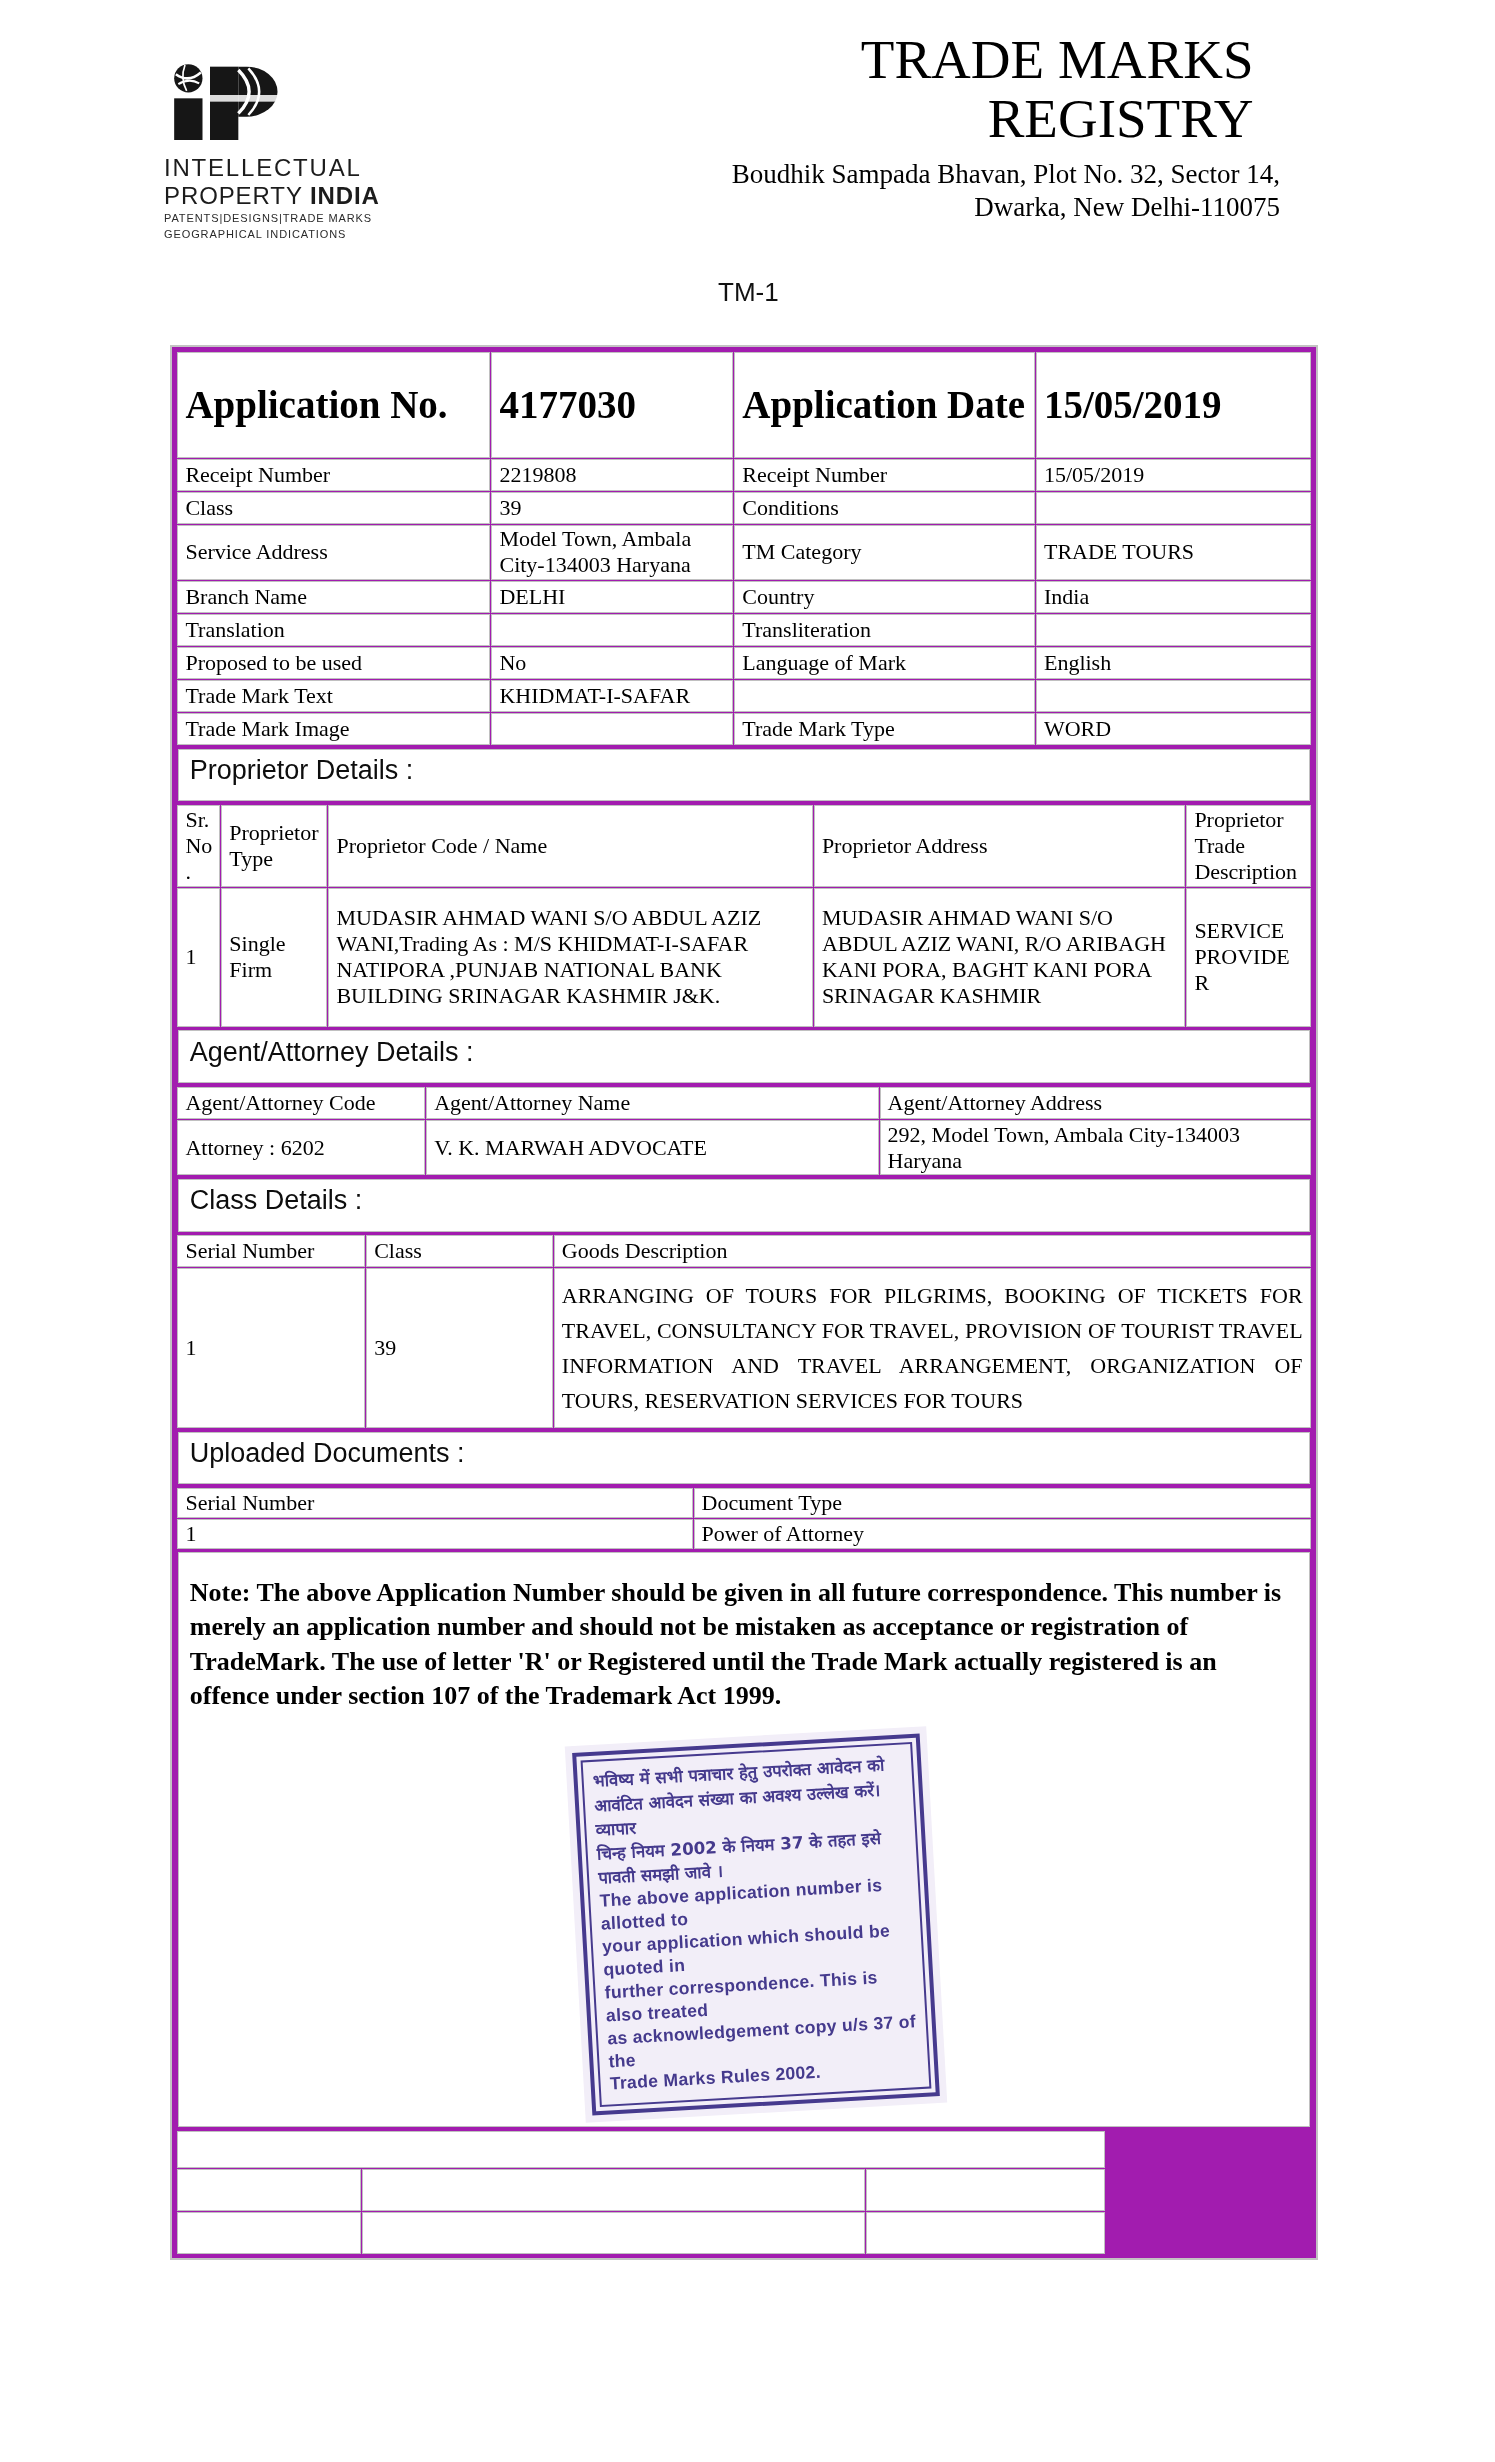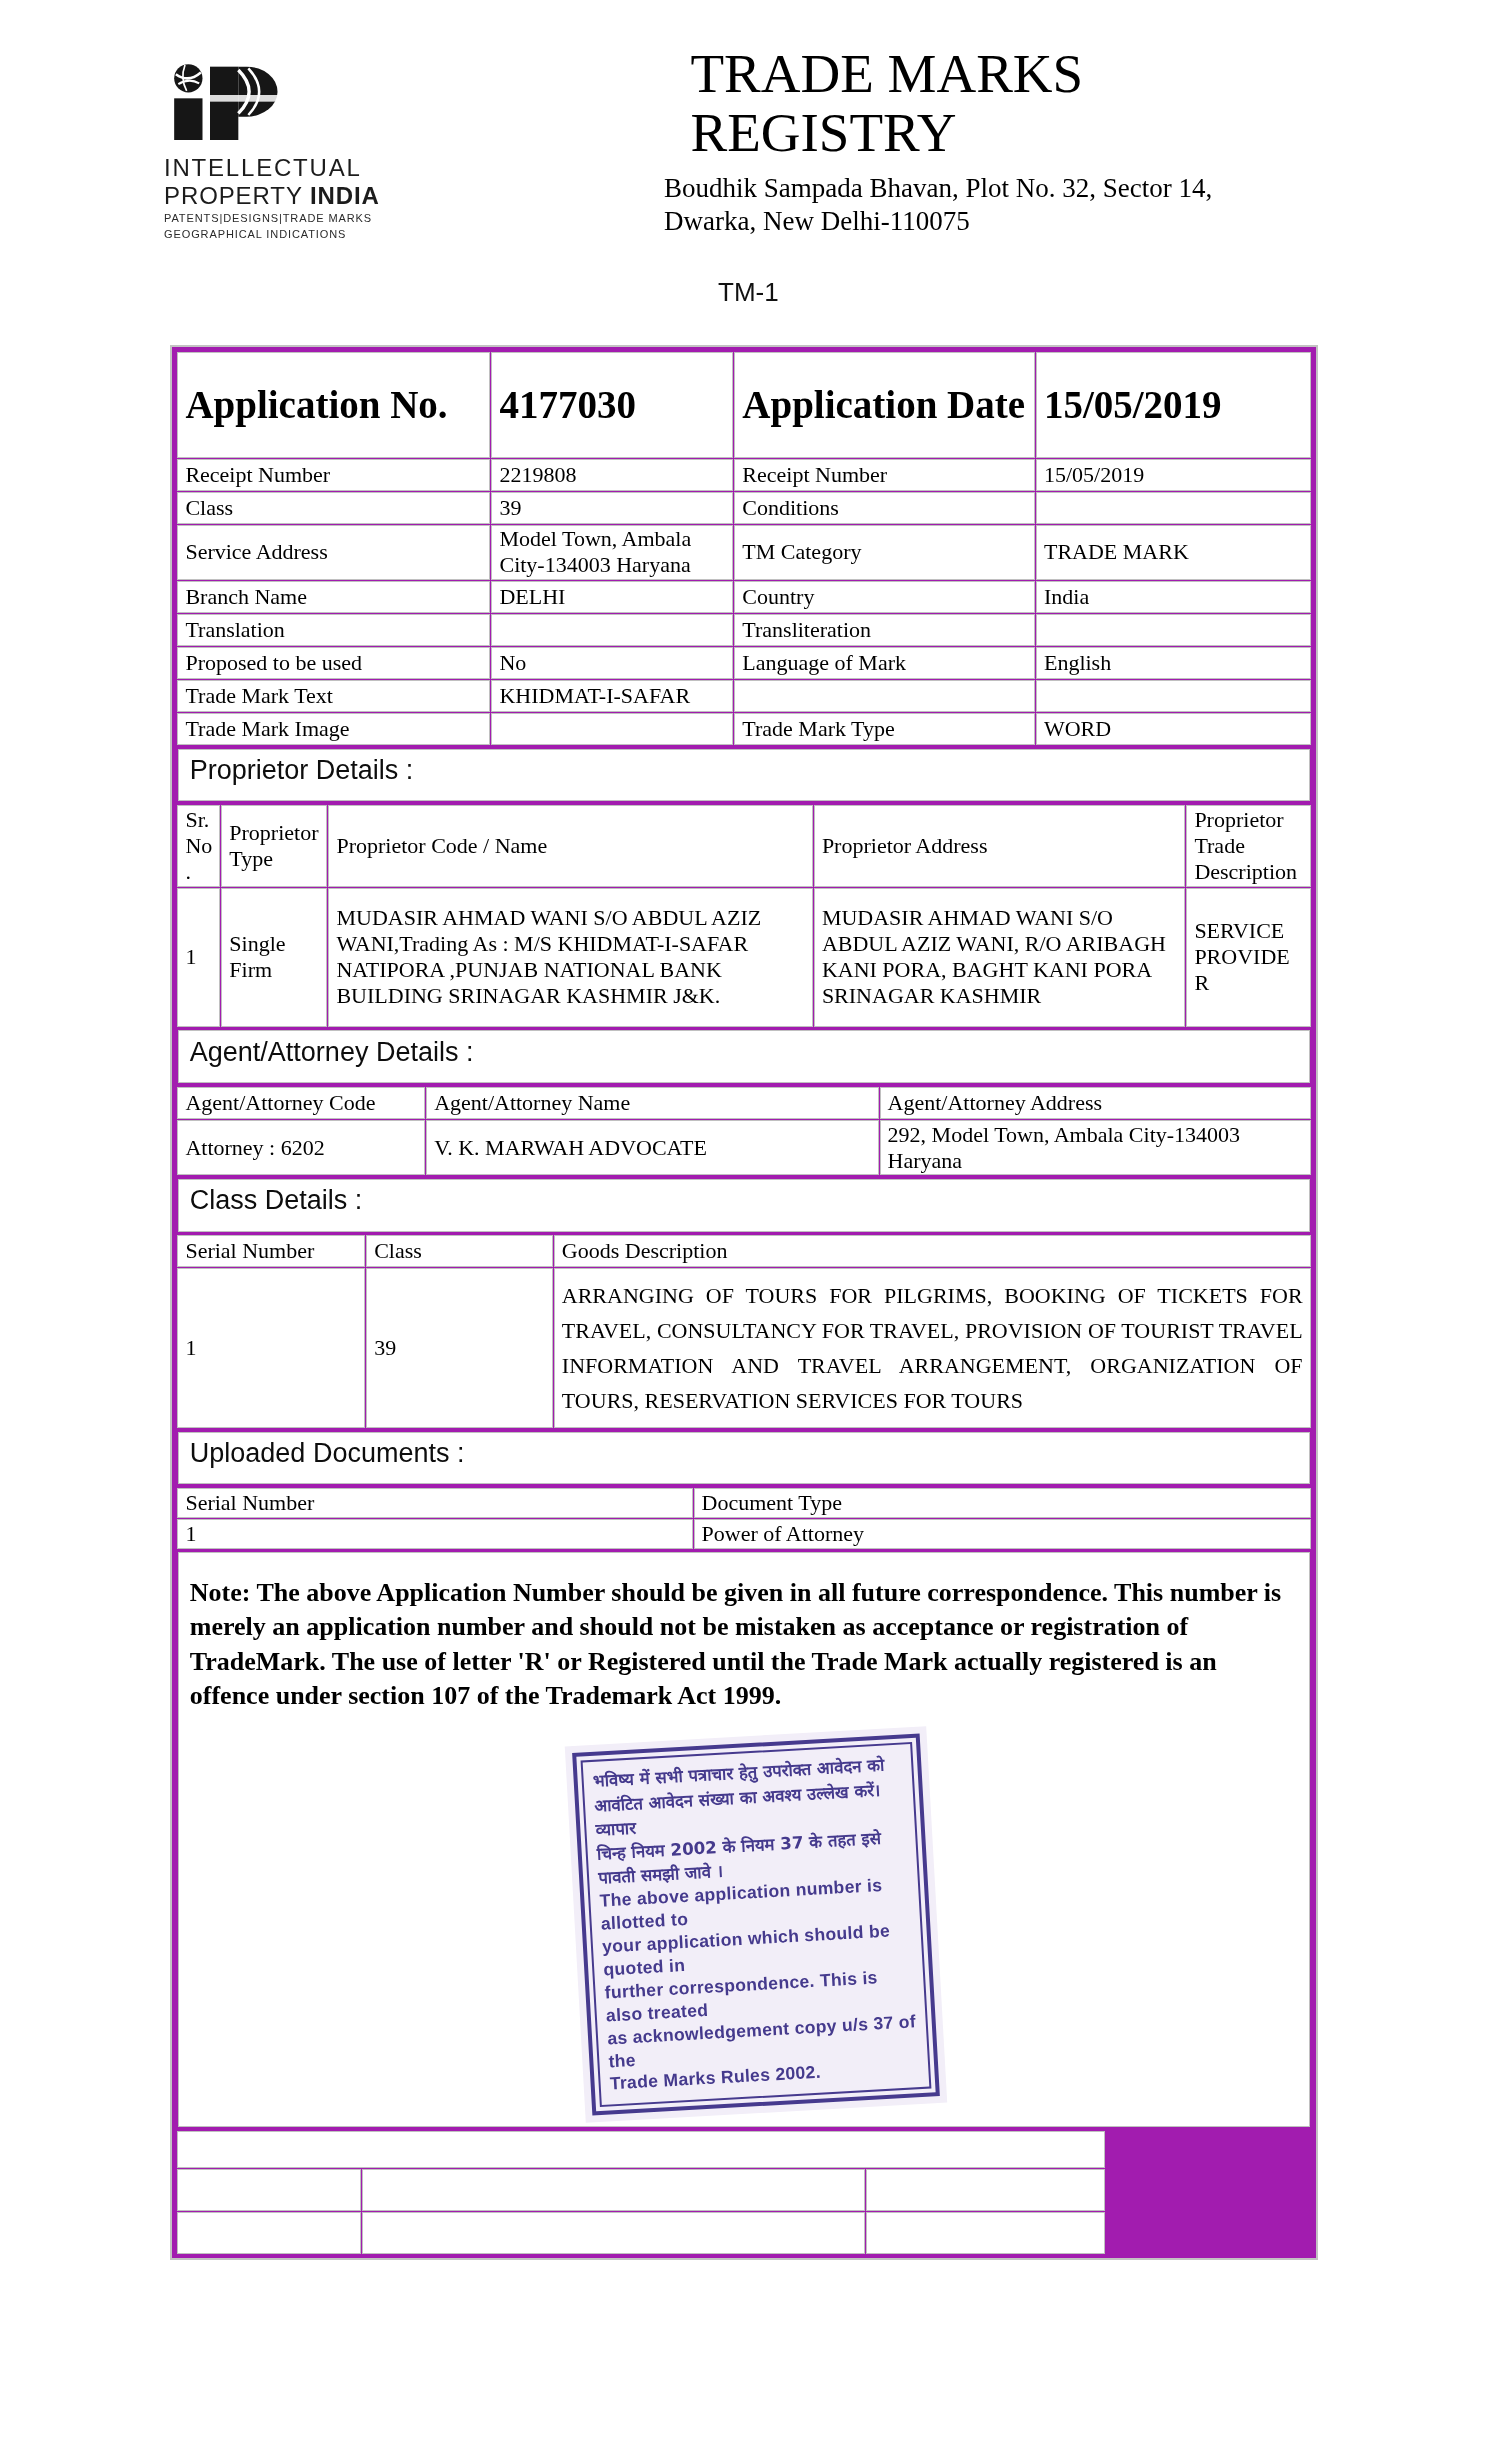--- a/index.html
+++ b/index.html
@@ -9,21 +9,21 @@
   }
 
   
   .logo { position:absolute; left:164px; top:60px; width:229px; }
   .logo svg { display:block; margin-left:3.5px; }
   .logo-line1 { font-family:"Liberation Sans",sans-serif; font-size:24px; letter-spacing:1.8px; color:#1c1c1c; margin-top:3.5px; }
   .logo-line2 { font-family:"Liberation Sans",sans-serif; font-size:24px; letter-spacing:0.9px; color:#1c1c1c; }
   .logo-line2 b { font-weight:bold; }
   .logo-sub { font-family:"Liberation Sans",sans-serif; font-size:11px; letter-spacing:0.9px; color:#2a2a2a; line-height:1.25; margin-top:2.6px; }
 
-  .title-block { position:absolute; left:607px; top:44px; width:730px; text-align:left; }
+  .title-block { position:absolute; left:607px; top:30px; width:730px; text-align:right; }
   .doc-title { font-size:55px; font-weight:normal; line-height:1.08; width:563px; margin:0 auto; }
   .doc-address { font-size:27px; line-height:1.25; width:616px; margin:8.8px auto 0; }
 
   .form-code { position:absolute; left:718px; top:277px; font-family:"Liberation Sans",sans-serif; font-size:26px; color:#111; }
 
   
   .doc {
     position:absolute; left:170px; top:345px; width:1148px; min-height:1892px;
     border:2.6px solid #c3c3c3; padding:3.5px 4.4px; box-sizing:border-box; background:#a21caf;
   }
@@ -126,21 +126,21 @@
       <tr class="std">
         <td>Class</td>
         <td>39</td>
         <td>Conditions</td>
         <td></td>
       </tr>
       <tr>
         <td>Service Address</td>
         <td>Model Town, Ambala City-134003 Haryana</td>
         <td>TM Category</td>
-        <td>TRADE MARK</td>
+        <td>TRADE TOURS</td>
       </tr>
       <tr class="std">
         <td>Branch Name</td>
         <td>DELHI</td>
         <td>Country</td>
         <td>India</td>
       </tr>
       <tr class="std">
         <td>Translation</td>
         <td></td>

